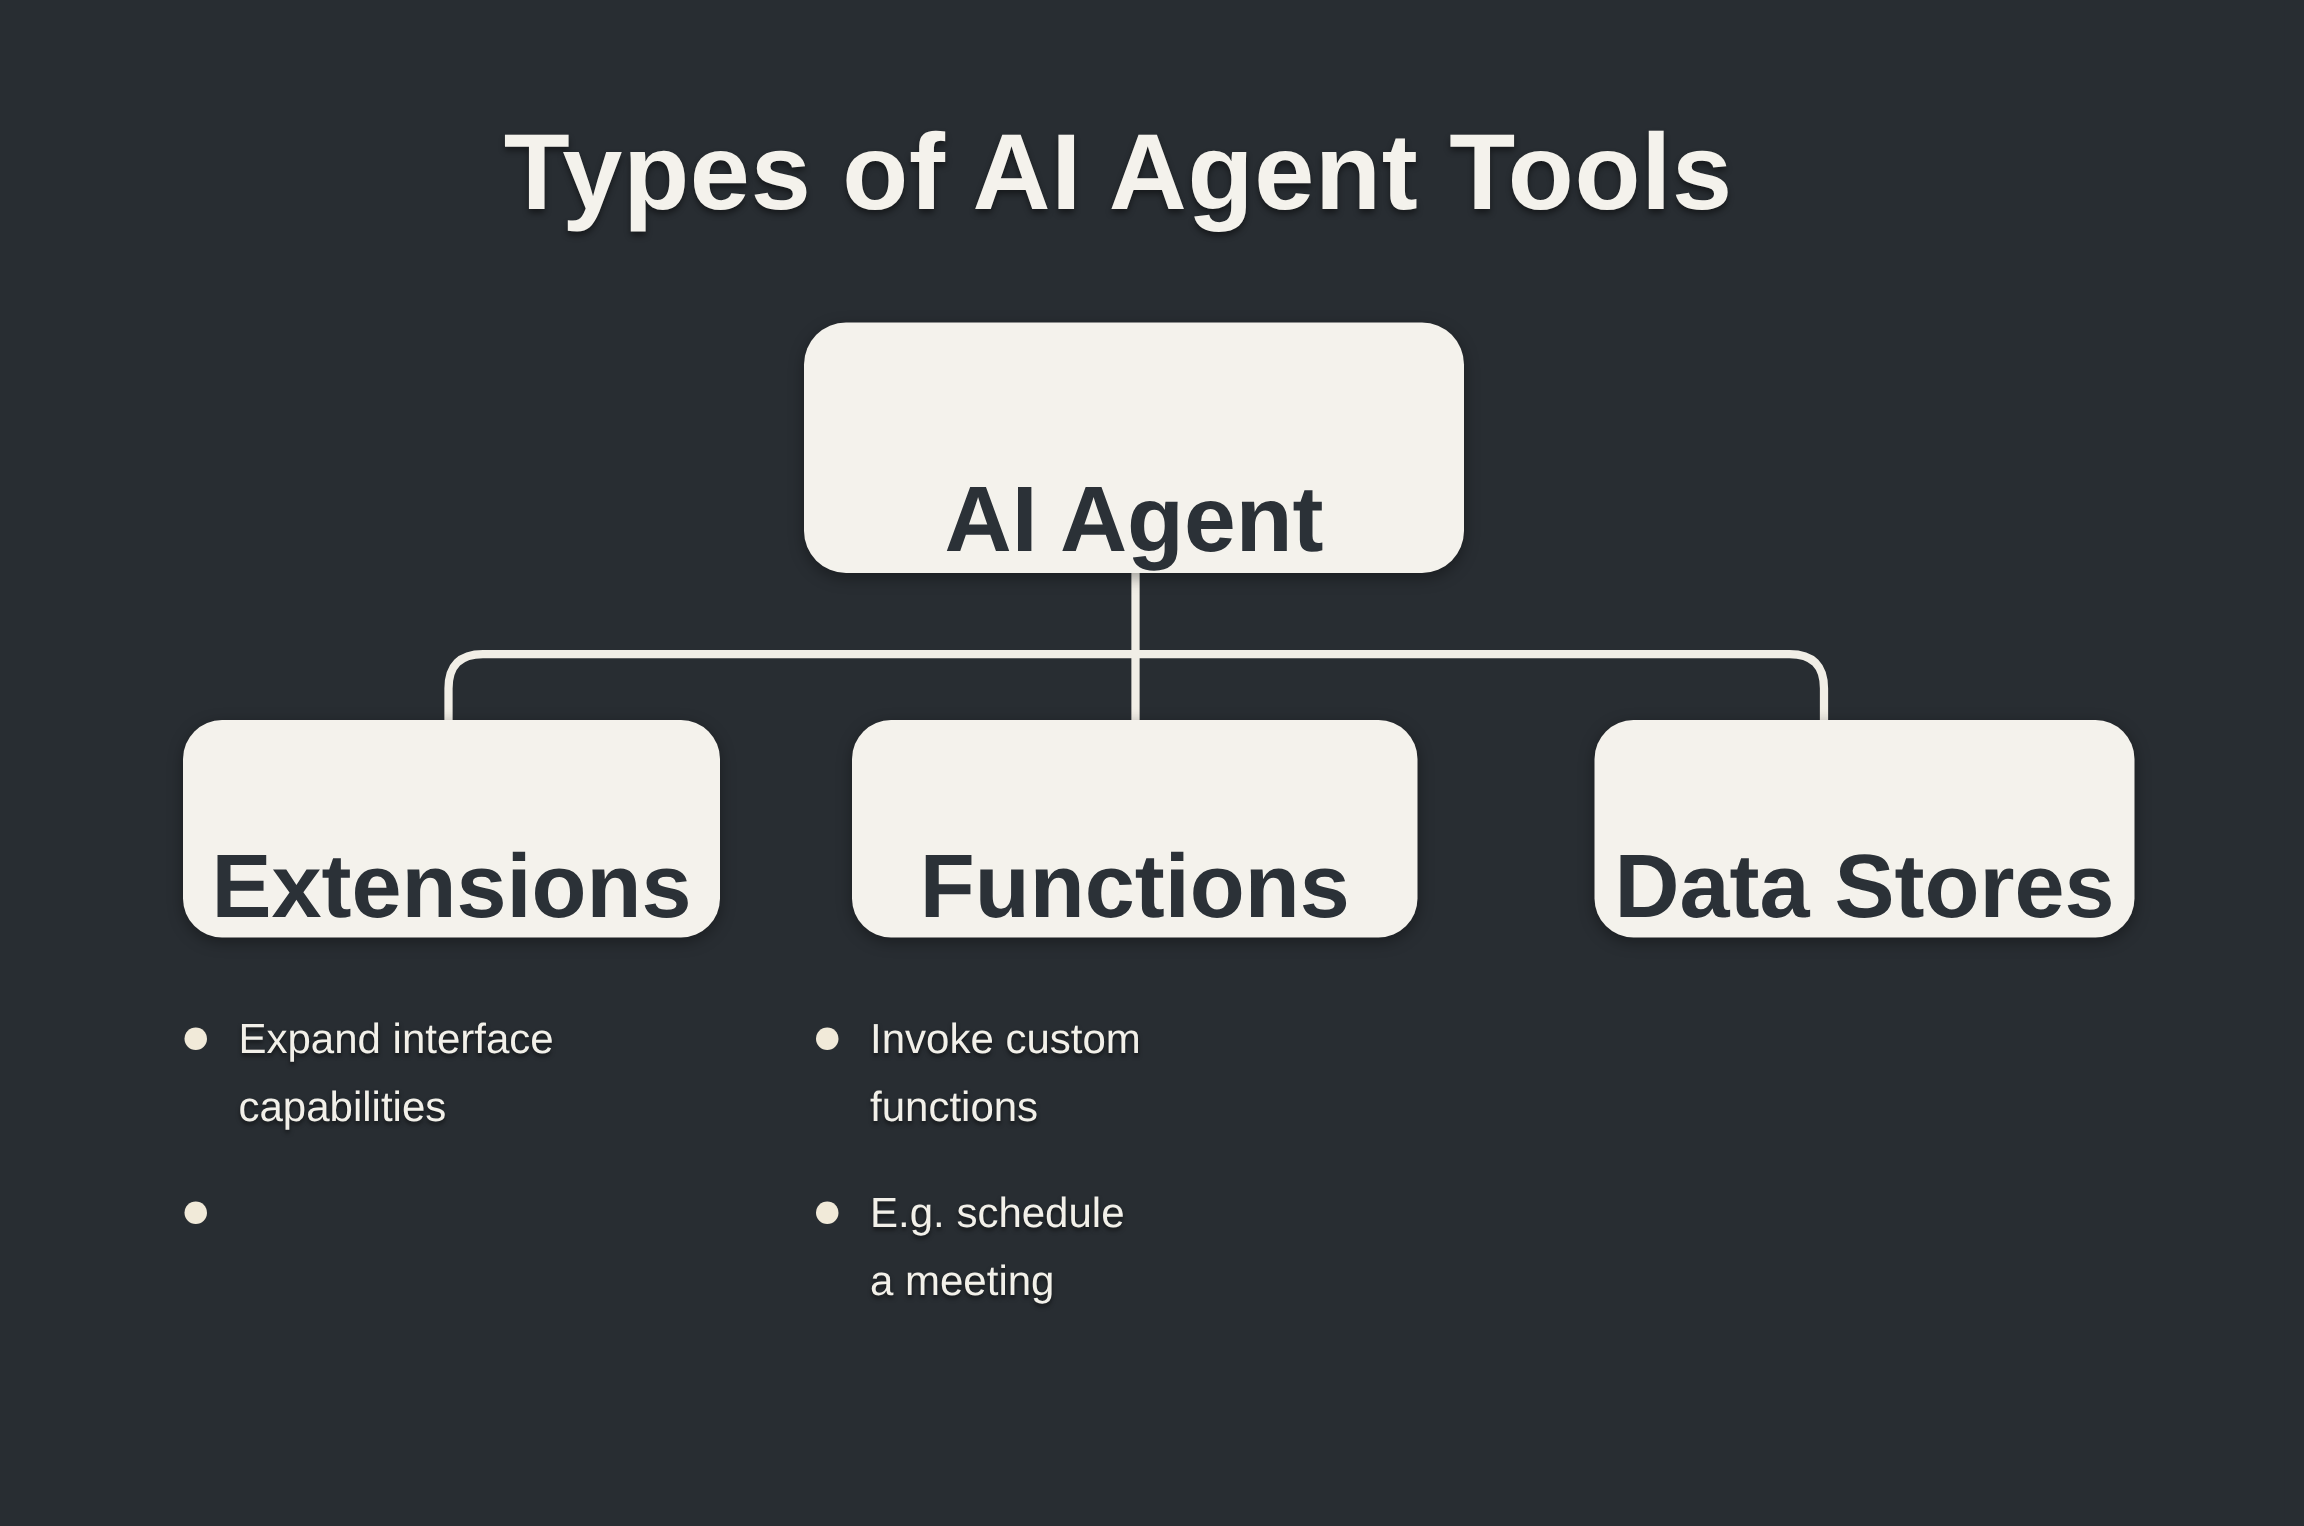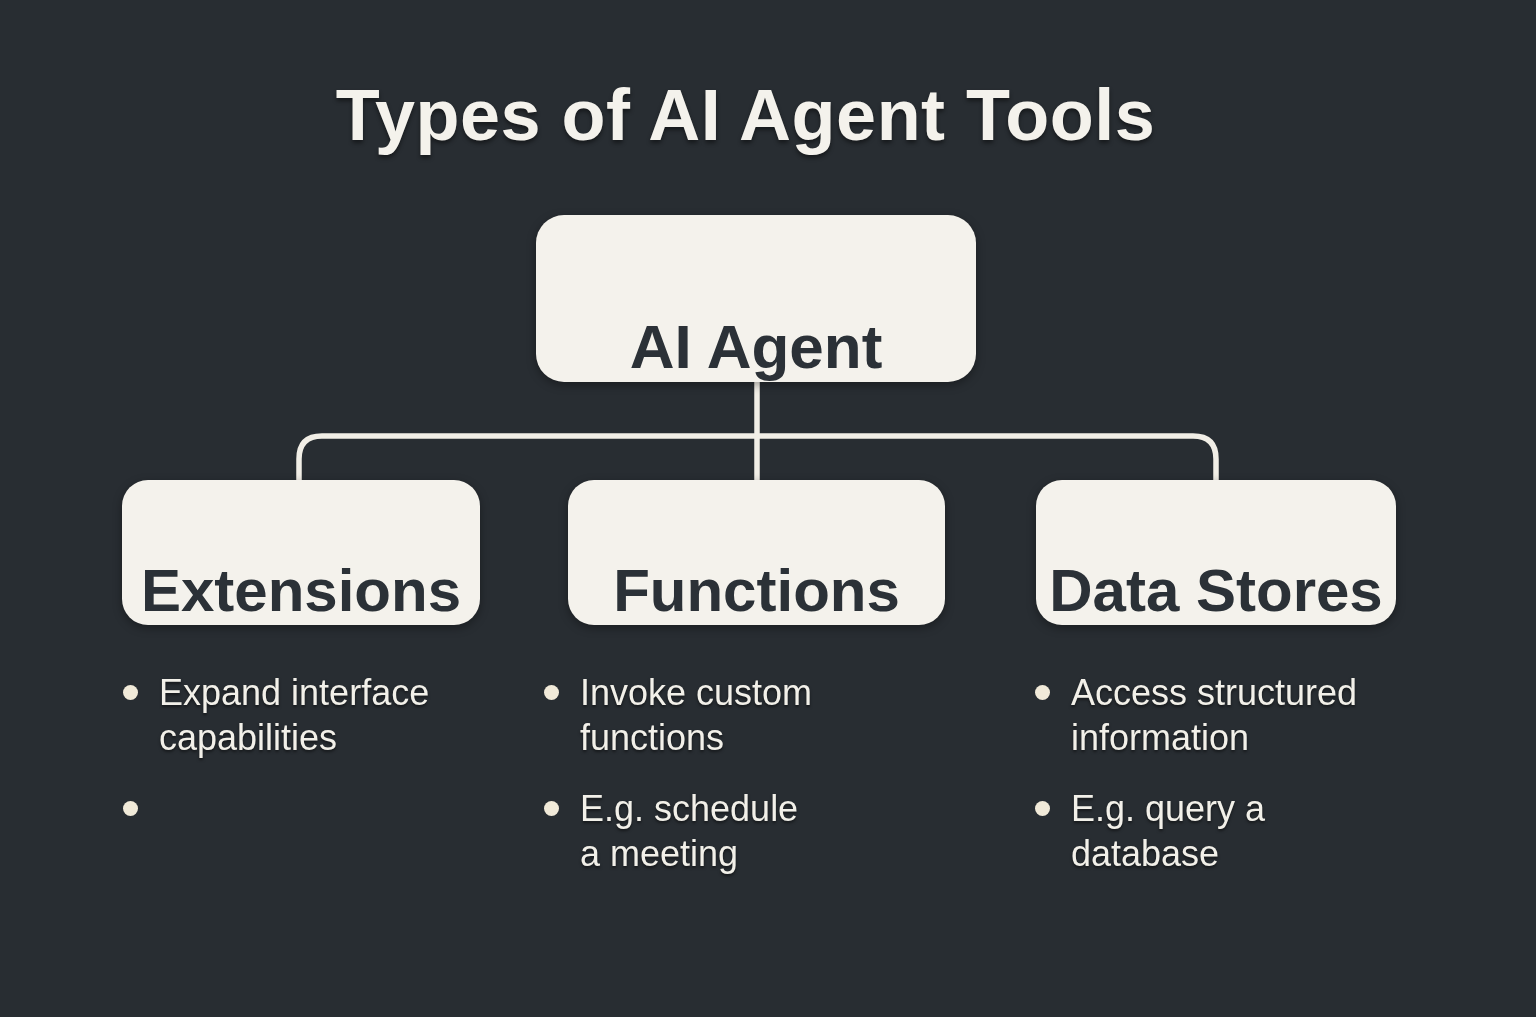--- a/index.html
+++ b/index.html
@@ -57,21 +57,21 @@
     width: 440px; height: 167px;
     font-size: 62px;
   }
   .branch-node {
     top: 480px; height: 145px;
     border-radius: 26px;
     font-size: 60px;
   }
   .branch-node.b0 { left: 122px;  width: 358px; }
   .branch-node.b1 { left: 568px;  width: 377px; }
-  .branch-node.b2 { left: 1036px; width: 360px; }
+  .branch-node.b2 { left: 1063px; width: 360px; }
   .bullet-list {
     position: absolute;
     top: 670px;
     width: 430px;
   }
   .bullet-list.l0 { left: 123px; }
   .bullet-list.l1 { left: 544px; }
   .bullet-list.l2 { left: 1035px; }
   .bullet-item {
     display: flex;
@@ -79,21 +79,21 @@
   }
   .bullet-dot {
     flex: 0 0 auto;
     width: 15px; height: 15px;
     margin-top: 15px;
     margin-right: 21px;
     border-radius: 50%;
     background: #f1ead9;
   }
   .bullet-text {
-    font-size: 36px;
+    font-size: 28px;
     line-height: 45px;
     color: var(--bullet-text);
     white-space: pre-line;
     text-shadow: 0 2px 3px rgba(0,0,0,0.5);
   }
 </style>
 </head>
 <body>
 
 <div class="canvas">
@@ -136,26 +136,14 @@
       <span class="bullet-text">Invoke custom
 functions</span>
     </div>
     <div class="bullet-item">
       <span class="bullet-dot"></span>
       <span class="bullet-text">E.g. schedule
 a meeting</span>
     </div>
   </div>
 
-  <div class="bullet-list l2">
-    <div class="bullet-item">
-      <span class="bullet-dot"></span>
-      <span class="bullet-text">Access structured
-information</span>
-    </div>
-    <div class="bullet-item">
-      <span class="bullet-dot"></span>
-      <span class="bullet-text">E.g. query a
-database</span>
-    </div>
-  </div>
 
 </div>
 
 </body></html>

